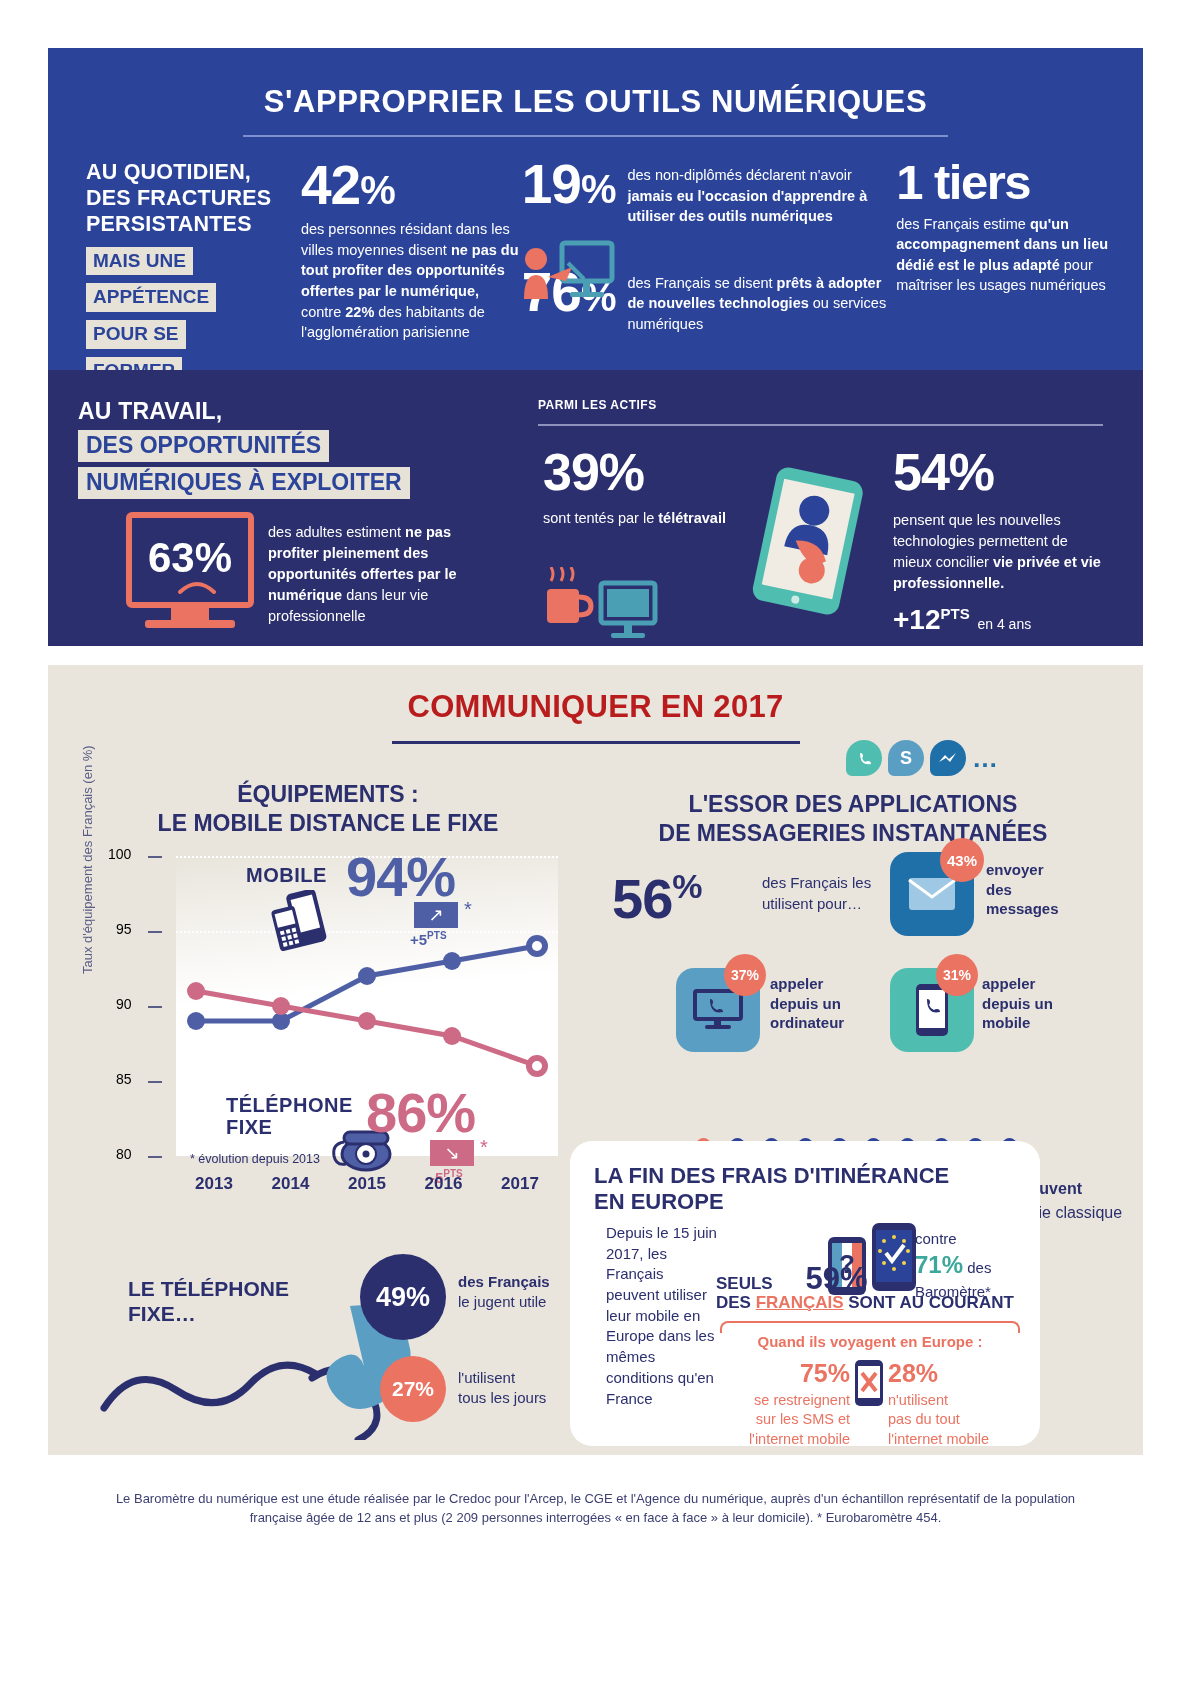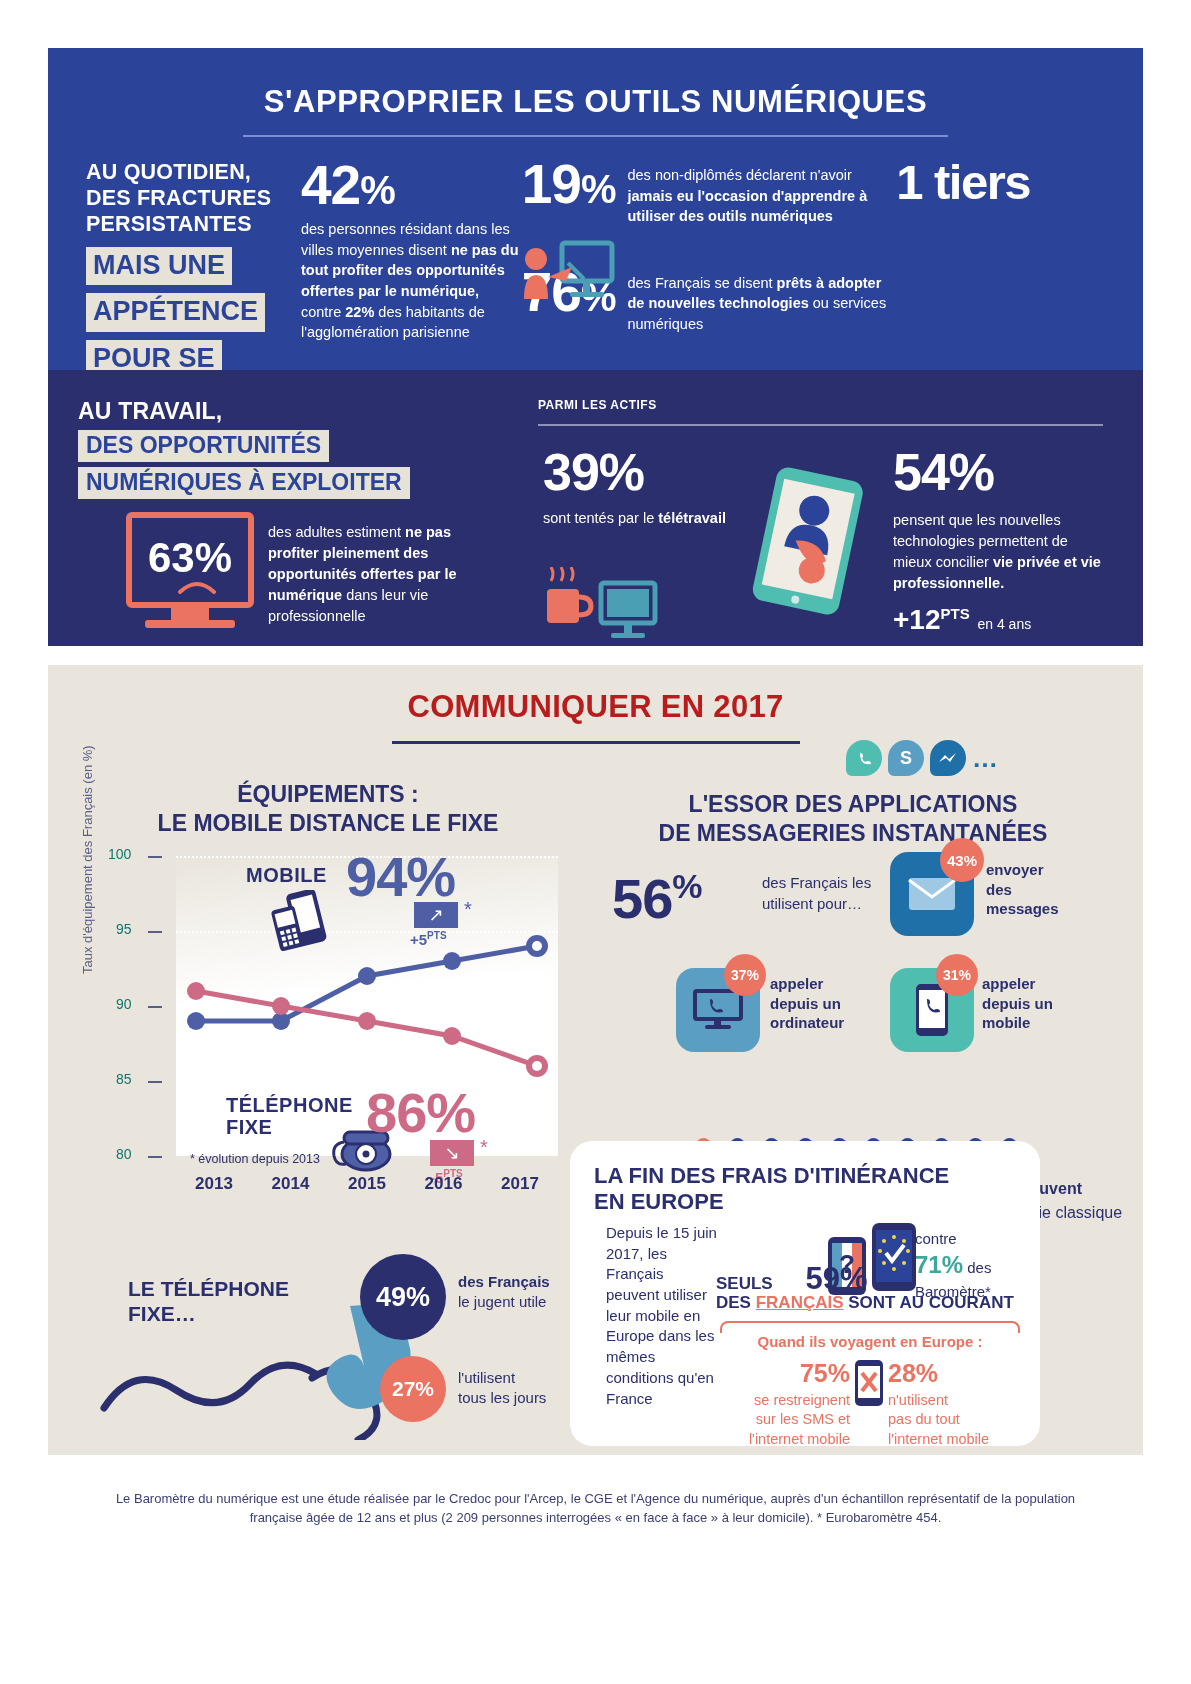--- a/index.html
+++ b/index.html
@@ -26,21 +26,21 @@
 
   .sec1cols { display: flex; padding: 22px 30px 0 30px; }
   .c1 { width: 218px; padding-left: 8px; }
   .c2 { width: 232px; padding-left: 8px;}
   .c3 { width: 380px; position: relative; }
   .c4 { width: 220px; }
 
   .bigtitle { font-size: 21.5px; font-weight: bold; line-height: 1.22; letter-spacing: .2px;}
   .hl-box {
     display: inline-block; background: #e6e2d8; color: #2b4499;
-    padding: 2px 7px 3px 7px; margin-top: 8px; font-size: 27px; font-weight: bold;
+    padding: 2px 7px 3px 7px; margin-top: 8px; font-size: 19px; font-weight: bold;
     line-height: 1.25;
   }
   .hl-wrap { margin-top: 9px; }
   .hl-wrap span { display: block; width: fit-content; }
 
   .stat-num { font-size: 55px; font-weight: bold; line-height: .95; letter-spacing: -1px;}
   .stat-num .pct { font-size: 40px; }
   .body-txt { font-size: 14.5px; line-height: 1.42; margin-top: 8px; }
   .body-txt b { font-weight: bold; }
 
@@ -103,21 +103,21 @@
   .sec3 .rule2 { width: 408px; height: 3px; background: #2b2f6e; margin: 16px auto 0;}
 
   .chartcol { position: absolute; left: 30px; top: 115px; width: 500px; }
   .chartcol h3 { text-align:center; font-size: 23px; font-weight: bold; color:#2b2f6e; line-height:1.25;}
 
   .chartbox { position: relative; width: 480px; height: 365px; margin-top: 18px; }
   .ylabel {
     position: absolute; left: 2px; top: 118px; font-size: 13px; color:#5a5e86;
     transform: rotate(-90deg); transform-origin: left top; white-space: nowrap;
   }
-  .ytick { position:absolute; font-size: 14px; color:#0f766e; }
+  .ytick { position:absolute; font-size: 14px; color:#000000; }
   .ydash { position:absolute; width: 14px; height:2px; background:#5a5e86;}
   .gridline { position:absolute; left: 98px; width: 382px; height: 0;
      border-top: 2px dotted #ffffff; }
   .plotfill { position: absolute; left: 98px; top: 0px; width: 382px; height: 300px;
      background: linear-gradient(175deg, rgba(255,255,255,0) 0%, #ffffff 45%, #ffffff 100%); }
   .xlabels { position:absolute; left: 98px; top: 318px; width: 382px; display:flex;
      justify-content: space-between; }
   .xlabels span { font-size: 17px; font-weight: bold; color:#2b2f6e; width: 76px; text-align:center;}
   .footnote-chart { position:absolute; left: 112px; top: 296px; font-size: 12.5px; color:#2b2f6e;}
 
@@ -255,20 +255,23 @@
         <div class="row76">
           <div class="num"><span>76</span><span style="font-size:40px">%</span></div>
           <div class="txt">
             <span>des Français se disent </span><b>prêts à adopter de nouvelles technologies</b><span> ou services numériques</span>
           </div>
         </div>
       </div>
 
       <div class="c4">
         <div class="tiers">1 tiers</div>
+        <div class="body-txt">
+          <span>des Français estime </span><b>qu'un accompagnement dans un lieu dédié est le plus adapté</b><span> pour maîtriser les usages numériques</span>
+        </div>
       </div>
     </div>
   </div>
 
   <div class="sec2">
     <div class="left">
       <h2>AU TRAVAIL,</h2>
       <div><span class="hl-box2">DES OPPORTUNITÉS</span></div>
       <div><span class="hl-box2">NUMÉRIQUES À EXPLOITER</span></div>
     </div>

